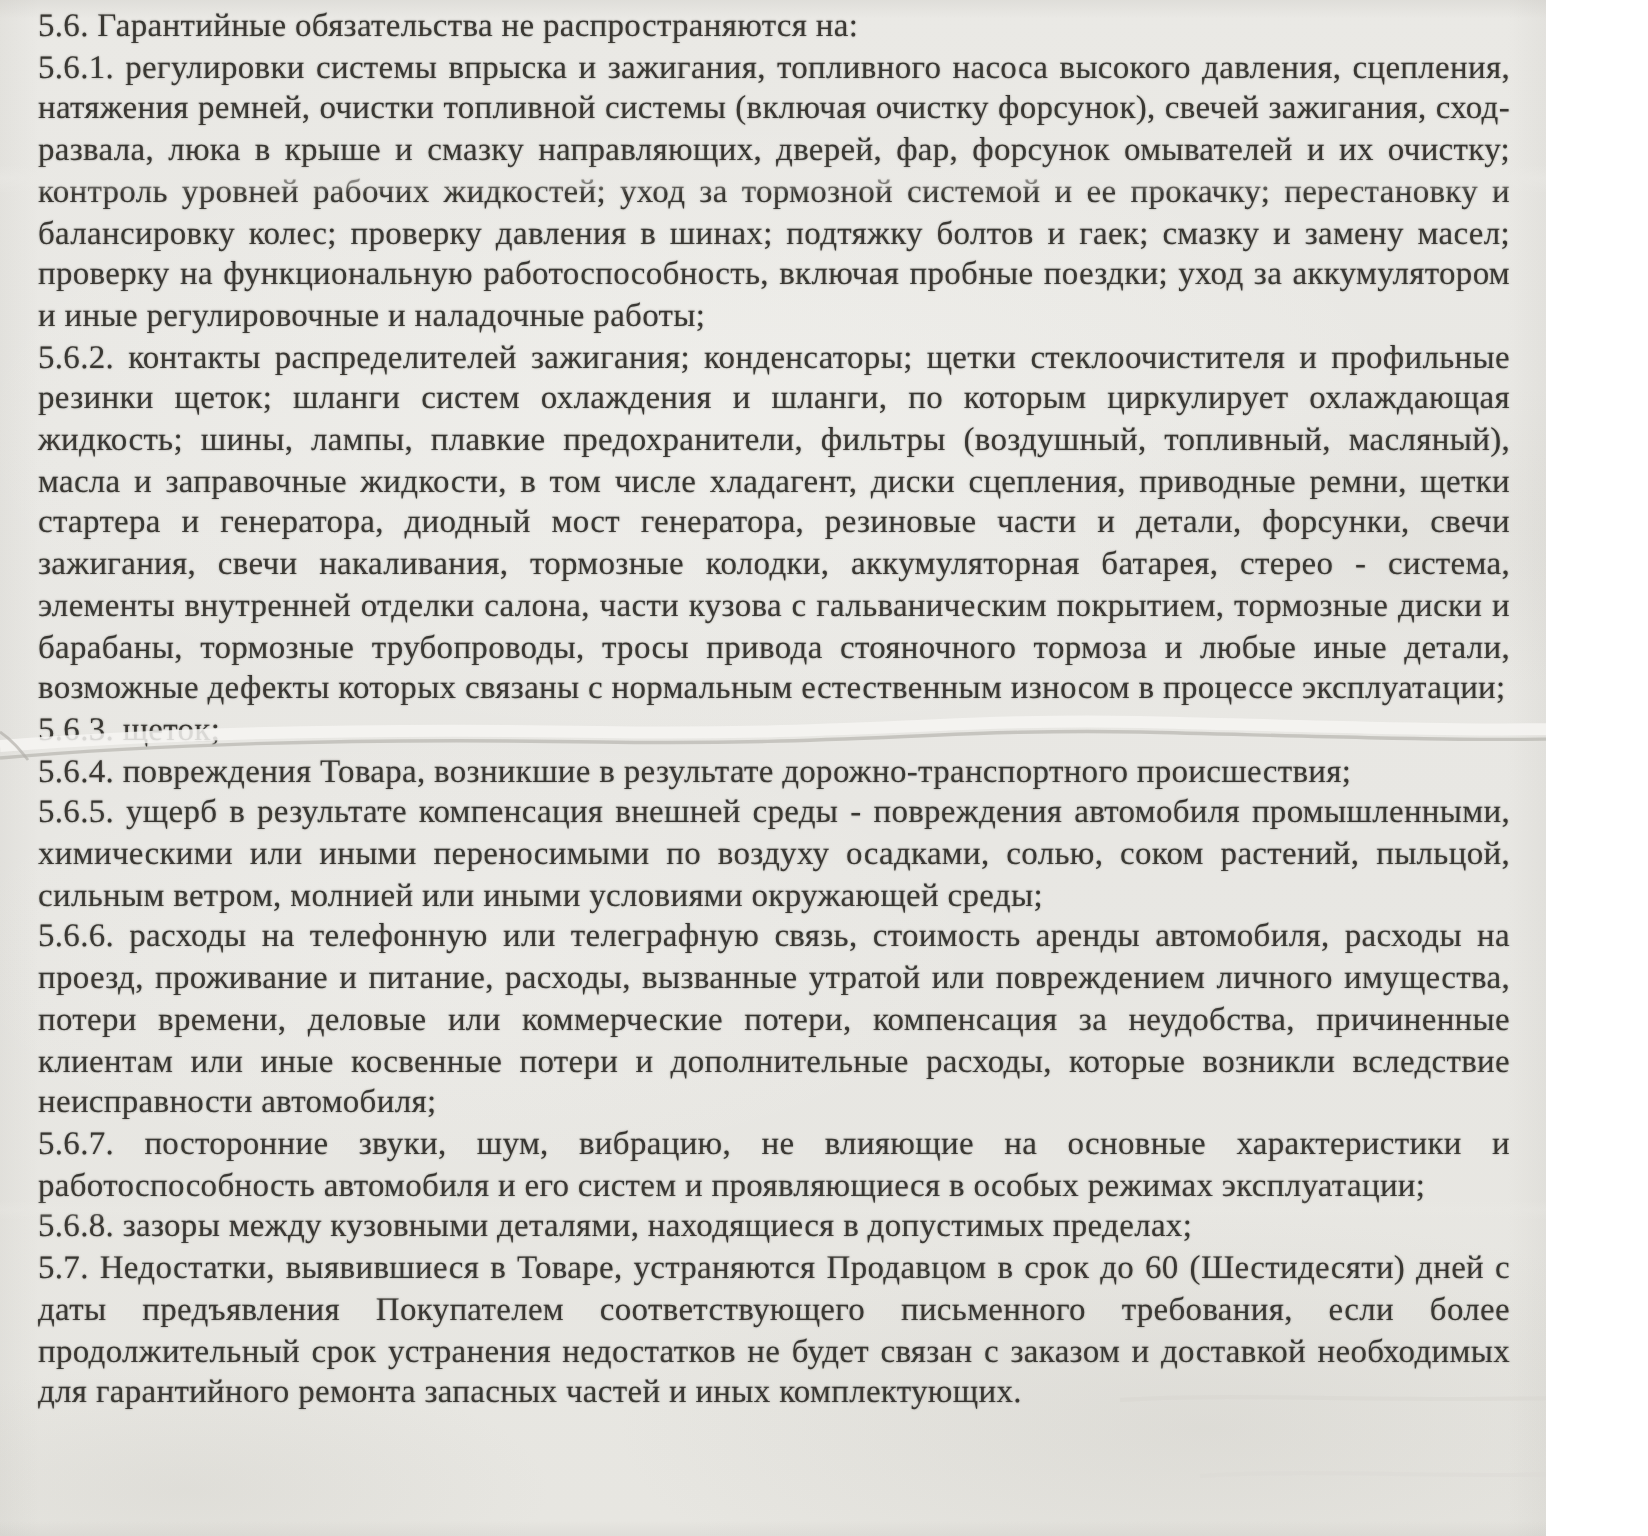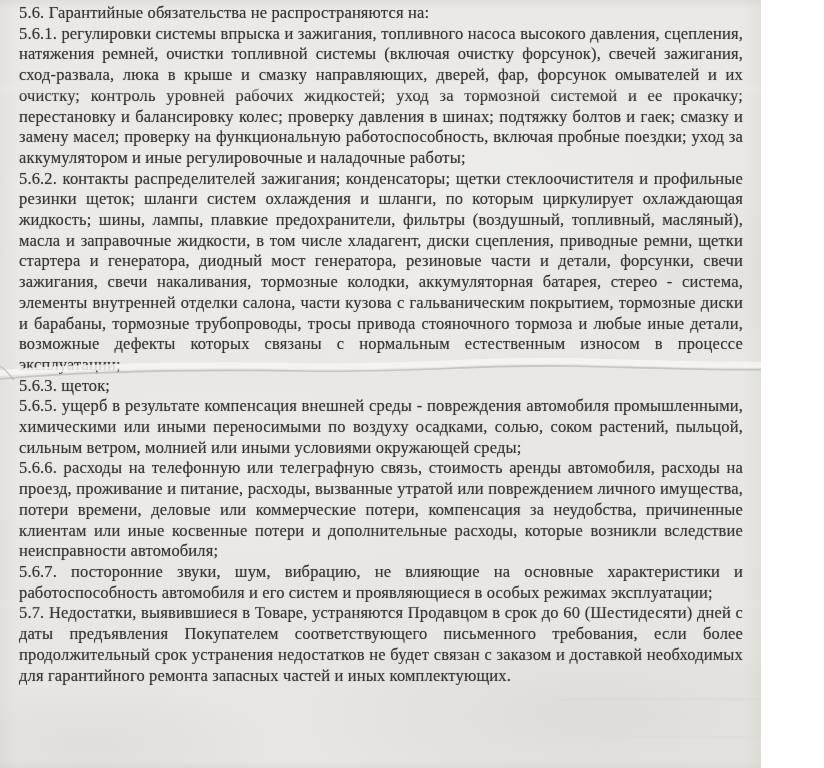--- a/index.html
+++ b/index.html
@@ -15,20 +15,21 @@
     background-image:
       linear-gradient(180deg, rgba(185,183,177,0.22) 0%, rgba(185,183,177,0.0) 1.2%, rgba(185,183,177,0.0) 99%, rgba(185,183,177,0.18) 100%),
       linear-gradient(90deg, rgba(182,180,174,0.14) 0%, rgba(182,180,174,0.0) 2.5%, rgba(182,180,174,0.0) 97.5%, rgba(182,180,174,0.14) 100%),
       radial-gradient(ellipse 420px 150px at 78% 93%, rgba(198,196,189,0.30), rgba(198,196,189,0.0) 70%),
       radial-gradient(ellipse 260px 90px at 12% 97%, rgba(200,198,191,0.26), rgba(200,198,191,0.0) 70%),
       radial-gradient(ellipse 300px 110px at 92% 35%, rgba(204,202,195,0.18), rgba(204,202,195,0.0) 70%),
       radial-gradient(ellipse 520px 220px at 45% 28%, rgba(250,250,247,0.35), rgba(250,250,247,0.0) 72%),
       radial-gradient(ellipse 380px 160px at 30% 62%, rgba(248,247,244,0.28), rgba(248,247,244,0.0) 70%),
       linear-gradient(180deg, #eae9e5 0%, #e8e7e3 55%, #e7e6e1 100%);
     overflow: hidden;
+    padding-left: 12px;
   }
   .doc {
     position: absolute;
     left: 19px; right: 18px; top: 3px;
     text-align: justify;
     font-size: 16.5px;
     line-height: 20.7px;
     letter-spacing: 0.15px;
     color: #3a3833;
     text-shadow: 0 0 1px rgba(58, 56, 51, 0.55);
@@ -60,23 +61,25 @@
 </head>
 <body>
 
 <div class="page">
 
   <div class="doc">
     <p class="para"><span class="cnum">5.6.</span> <span class="cbody">Гарантийные обязательства не распространяются на:</span></p>
     <p class="para"><span class="cnum">5.6.1.</span> <span class="cbody">регулировки  системы впрыска и зажигания, топливного насоса высокого давления, сцепления, натяжения ремней, очистки топливной системы (включая очистку форсунок), свечей зажигания, сход-развала, люка в крыше и смазку направляющих, дверей, фар, форсунок омывателей и их очистку; контроль уровней рабочих жидкостей;  уход за тормозной системой и ее прокачку; перестановку и балансировку колес; проверку давления в шинах; подтяжку болтов и гаек; смазку и замену масел; проверку на функциональную работоспособность, включая пробные поездки; уход за аккумулятором и иные регулировочные и наладочные работы;</span></p>
     <p class="para"><span class="cnum">5.6.2.</span> <span class="cbody">контакты распределителей зажигания; конденсаторы; щетки стеклоочистителя и профильные резинки щеток; шланги систем охлаждения и шланги, по которым циркулирует охлаждающая жидкость; шины, лампы, плавкие предохранители, фильтры (воздушный, топливный, масляный), масла и заправочные жидкости, в том числе хладагент, диски сцепления, приводные ремни, щетки стартера и генератора, диодный мост генератора, резиновые части и детали, форсунки, свечи зажигания, свечи накаливания, тормозные колодки, аккумуляторная батарея, стерео - система, элементы внутренней отделки салона, части кузова с гальваническим покрытием, тормозные диски и барабаны, тормозные трубопроводы, тросы привода стояночного тормоза и любые иные детали, возможные дефекты которых связаны с нормальным естественным износом в процессе эксплуатации;</span></p>
     <p class="para"><span class="cnum">5.6.3.</span> <span class="cbody">щеток;</span></p>
+    <p class="para"><span class="cnum">5.6.4.</span> <span class="cbody">повреждения Товара, возникшие в результате дорожно-транспортного происшествия;</span></p>
     <p class="para"><span class="cnum">5.6.5.</span> <span class="cbody">ущерб в результате компенсация внешней среды - повреждения автомобиля промышленными, химическими или иными переносимыми по воздуху осадками, солью, соком растений, пыльцой, сильным ветром, молнией или иными условиями окружающей среды;</span></p>
     <p class="para"><span class="cnum">5.6.6.</span> <span class="cbody">расходы на телефонную или телеграфную связь, стоимость аренды автомобиля, расходы на проезд, проживание и питание, расходы, вызванные утратой или повреждением личного имущества, потери времени, деловые или коммерческие потери, компенсация за неудобства, причиненные клиентам или иные косвенные потери и дополнительные расходы, которые возникли вследствие неисправности автомобиля;</span></p>
     <p class="para"><span class="cnum">5.6.7.</span> <span class="cbody">посторонние звуки, шум, вибрацию, не влияющие на основные характеристики и работоспособность автомобиля и его систем и проявляющиеся в особых режимах эксплуатации;</span></p>
+    <p class="para"><span class="cnum">5.6.8.</span> <span class="cbody">зазоры между кузовными деталями, находящиеся в допустимых пределах;</span></p>
     <p class="para"><span class="cnum">5.7.</span> <span class="cbody">Недостатки, выявившиеся в Товаре, устраняются Продавцом в срок до 60 (Шестидесяти) дней с даты предъявления Покупателем соответствующего письменного требования, если более продолжительный срок устранения недостатков не будет связан с заказом и доставкой необходимых для гарантийного ремонта запасных частей и иных комплектующих.</span></p>
   </div>
 
   <div class="fade-band b1"></div>
   <div class="fade-band b2"></div>
 
   <svg class="texture" width="824" height="768" viewBox="0 0 824 768" aria-hidden="true">
 
     <path d="M0,373 C80,367 180,364 300,366 C420,368 480,359 570,361 C660,363 750,367 824,363" fill="none" stroke="#f6f5f2" stroke-width="6" opacity="0.85"></path>
 

